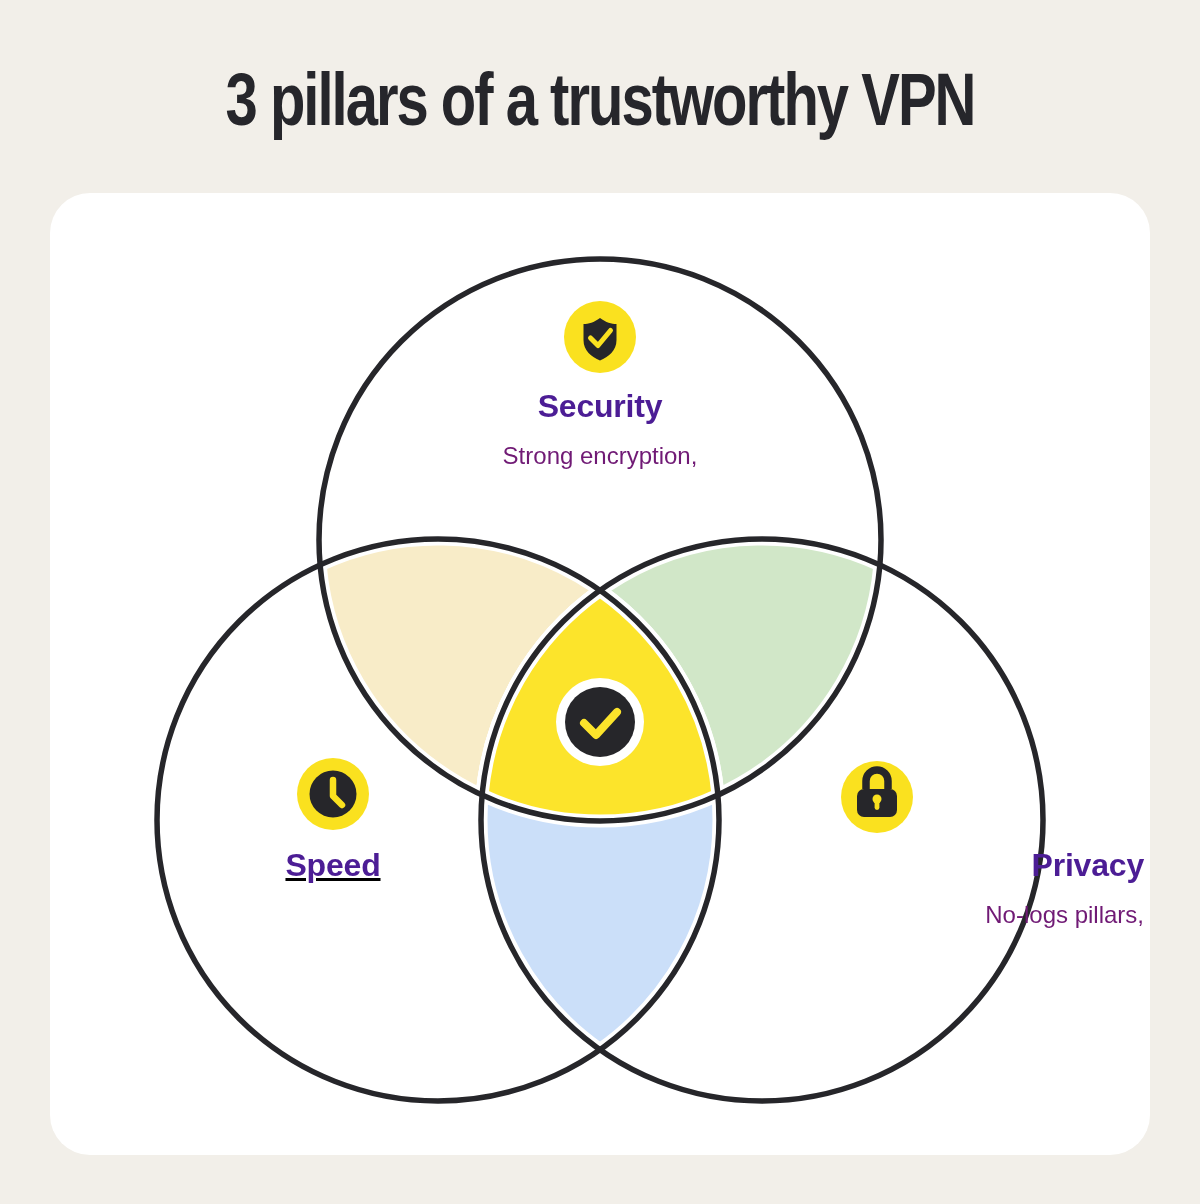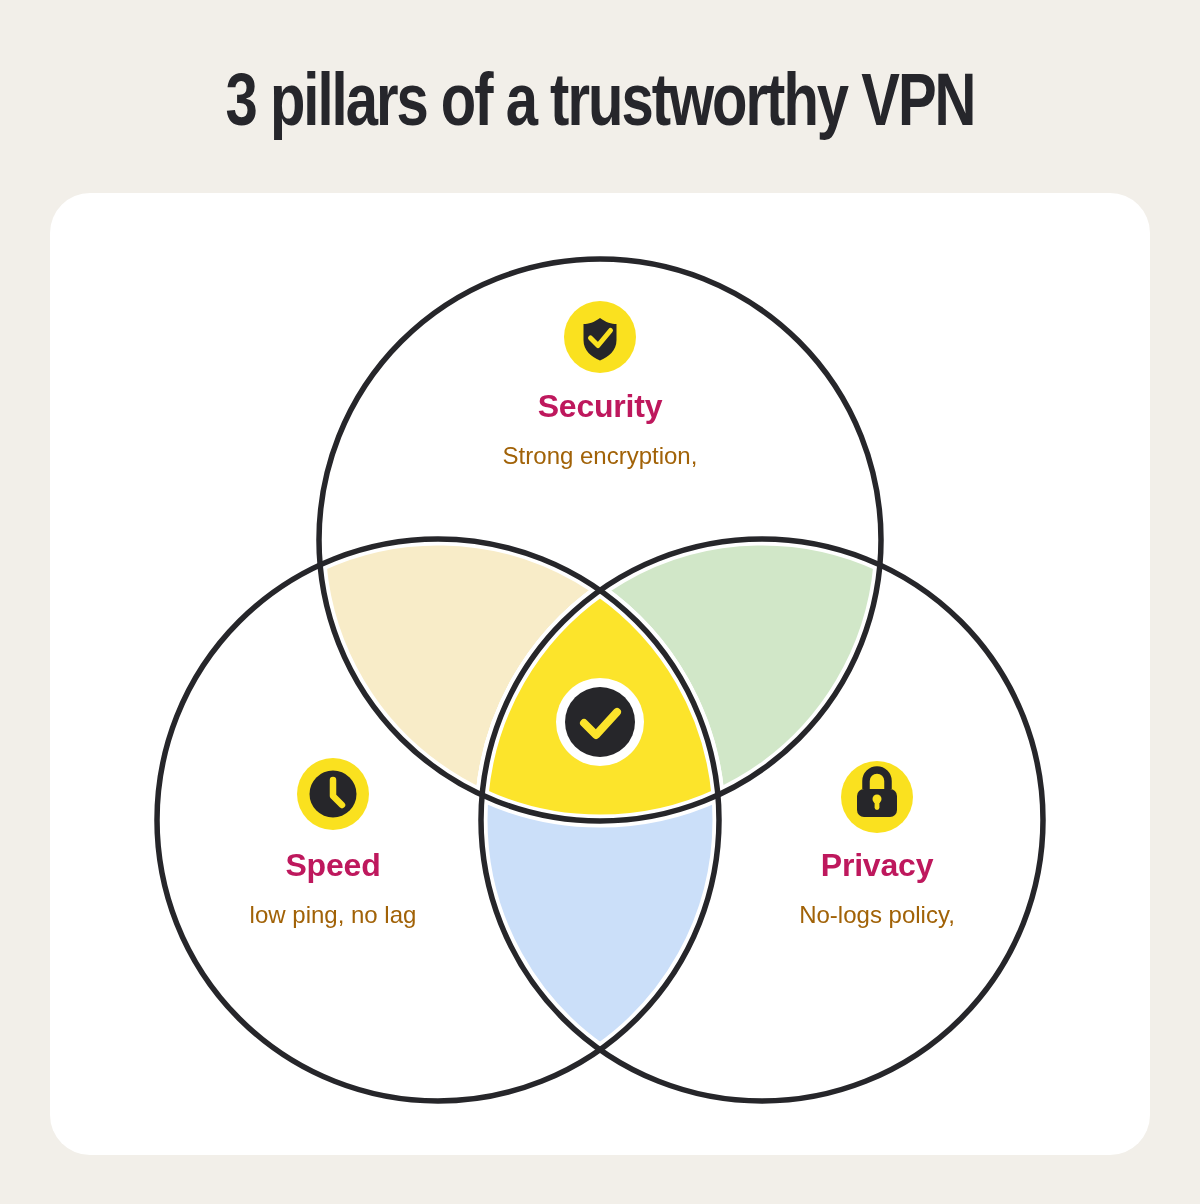--- a/index.html
+++ b/index.html
@@ -38,33 +38,33 @@
   }
   .col{
     position:absolute;
     width:600px;
     text-align:center;
   }
   .col .heading{
     font-size:32px;
     font-weight:700;
     letter-spacing:-0.2px;
-    color:#be185d;
+    color:#4c1d95;
     line-height:32px;
   }
   .col .desc{
     margin-top:16px;
     font-size:24px;
-    color:#a16207;
+    color:#701a75;
     line-height:35px;
     font-weight:400;
   }
   .col-security{left:300px;top:390px;}
-  .col-speed{left:33px;top:849px;}
-  .col-privacy{left:577px;top:849px;}
+  .col-speed{left:33px;top:849px;text-decoration:underline;}
+  .col-privacy{left:544px;top:849px;text-align:right;}
 </style>
 </head>
 <body>
 
 <div class="page">
 
   <h1 class="title">3 pillars of a trustworthy VPN</h1>
 
   <div class="card"></div>
 
@@ -108,24 +108,23 @@
   <div class="col col-security">
     <div class="heading">Security</div>
     <div class="desc">
       <div>Strong encryption,</div>
     </div>
   </div>
 
   <div class="col col-speed">
     <div class="heading">Speed</div>
     <div class="desc">
-      <div>low ping, no lag</div>
     </div>
   </div>
 
   <div class="col col-privacy">
     <div class="heading">Privacy</div>
     <div class="desc">
-      <div>No-logs policy,</div>
+      <div>No-logs pillars,</div>
     </div>
   </div>
 
 </div>
 
 </body></html>

